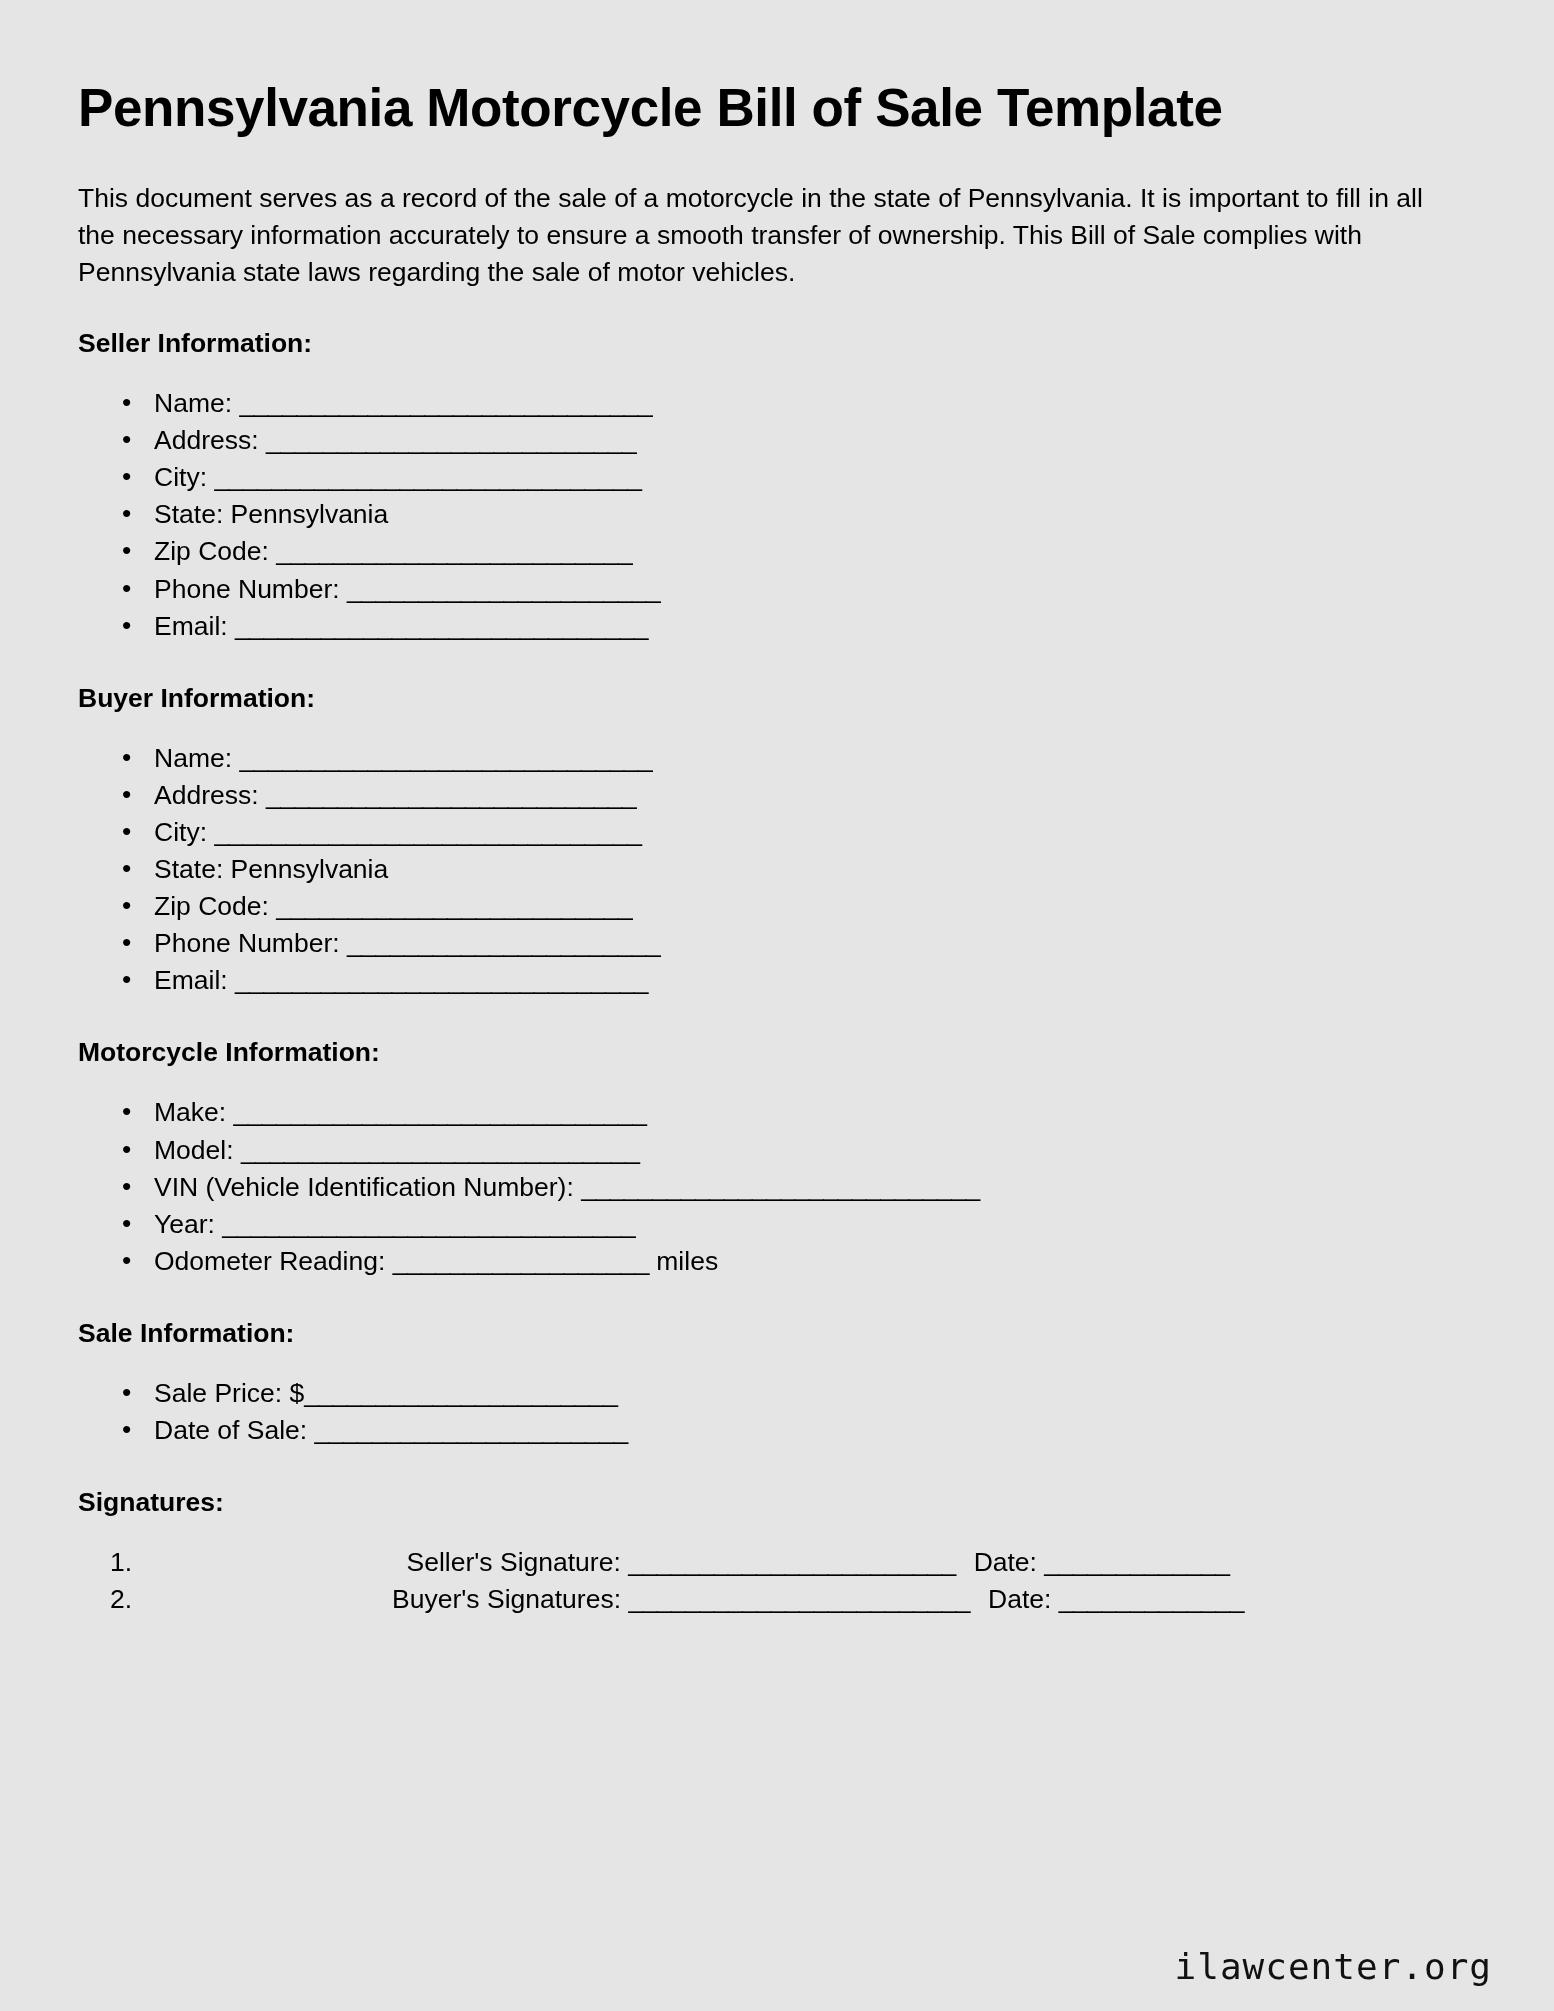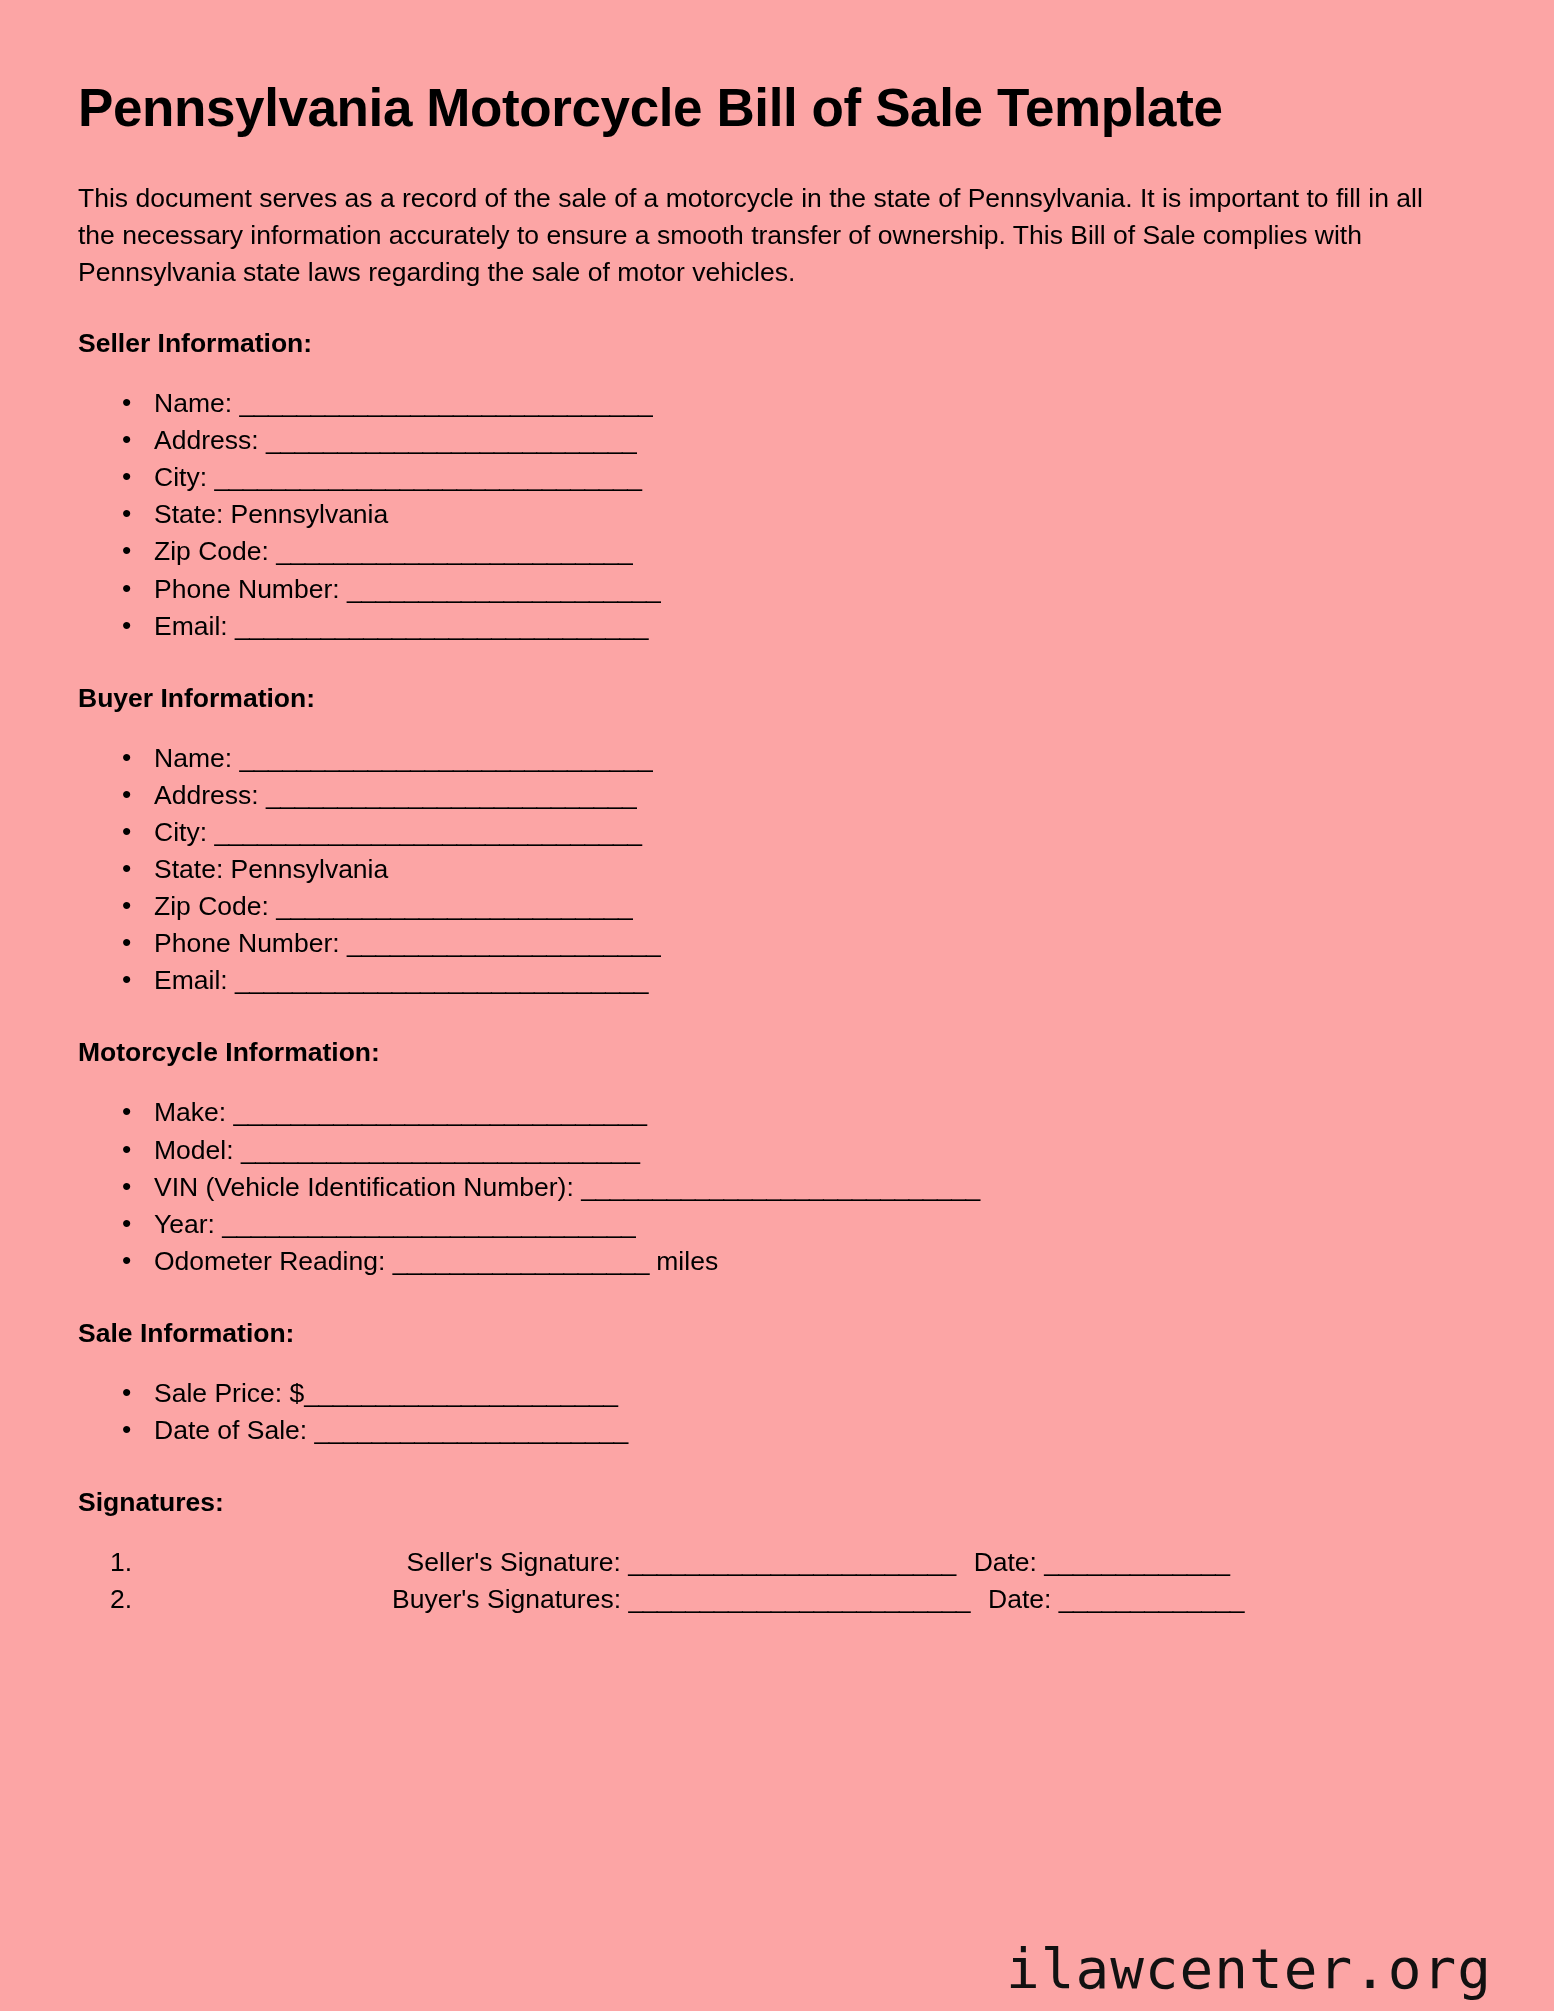--- a/index.html
+++ b/index.html
@@ -5,21 +5,21 @@
 <style>
   html, body {
     margin: 0;
     padding: 0;
     background: #ffffff;
   }
   .page {
     position: relative;
     width: 1554px;
     height: 2011px;
-    background: #fca5a5;
+    background: #e5e5e5;
     box-sizing: border-box;
     padding: 78px 70px 0 78px;
     font-family: "Liberation Sans", "DejaVu Sans", sans-serif;
     color: #000000;
     overflow: hidden;
   }
 
   
   .doc-title {
     font-size: 53px;
@@ -105,23 +105,23 @@
   }
   .sig-gap { display: inline-block; width: 18px; }
 
   
   .blank { letter-spacing: -0.5px; }
 
   
   .watermark {
     position: absolute;
     right: 62px;
-    bottom: 14px;
+    bottom: 26px;
     font-family: "DejaVu Sans Mono", "Liberation Mono", monospace;
-    font-size: 56px;
+    font-size: 36px;
     line-height: 1;
     color: #111111;
     letter-spacing: 1px;
     white-space: nowrap;
   }
 </style>
 </head>
 <body>
 
 <div class="page">

